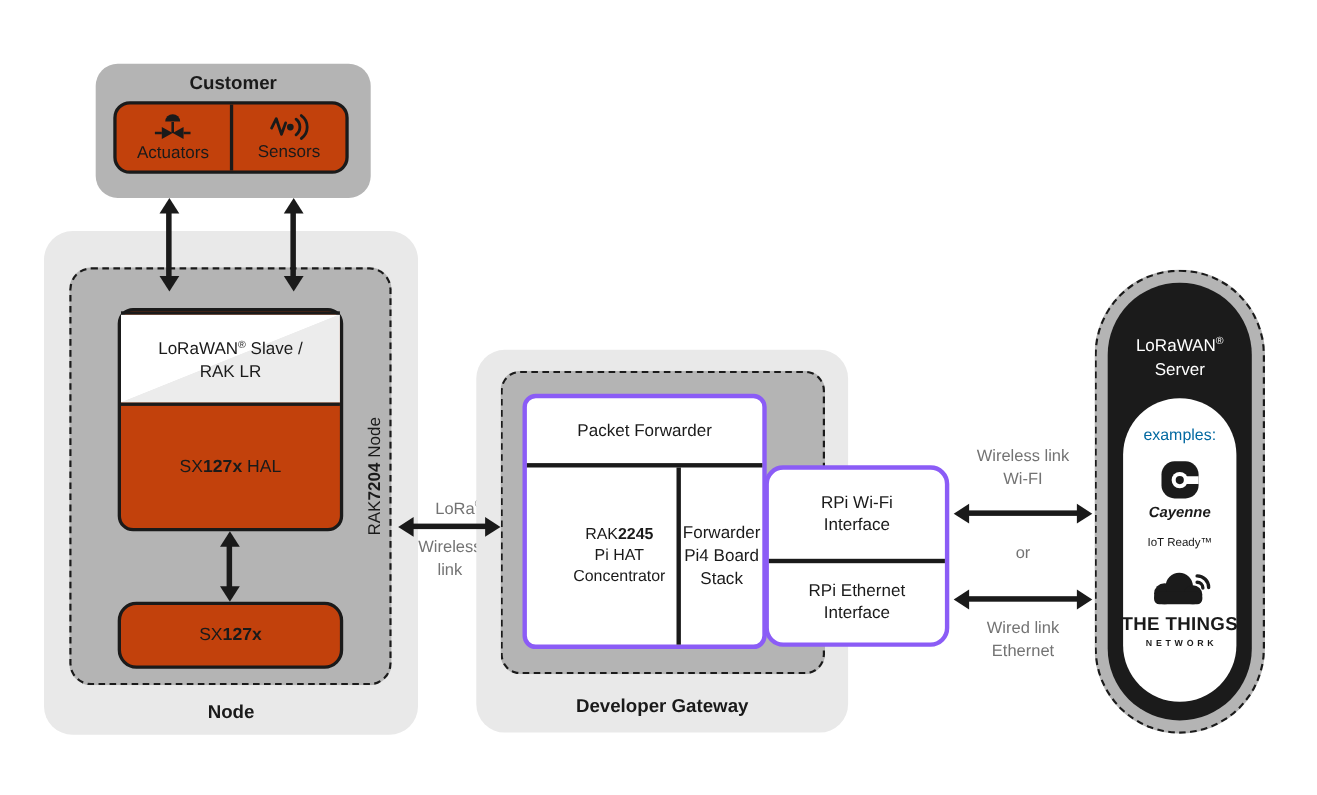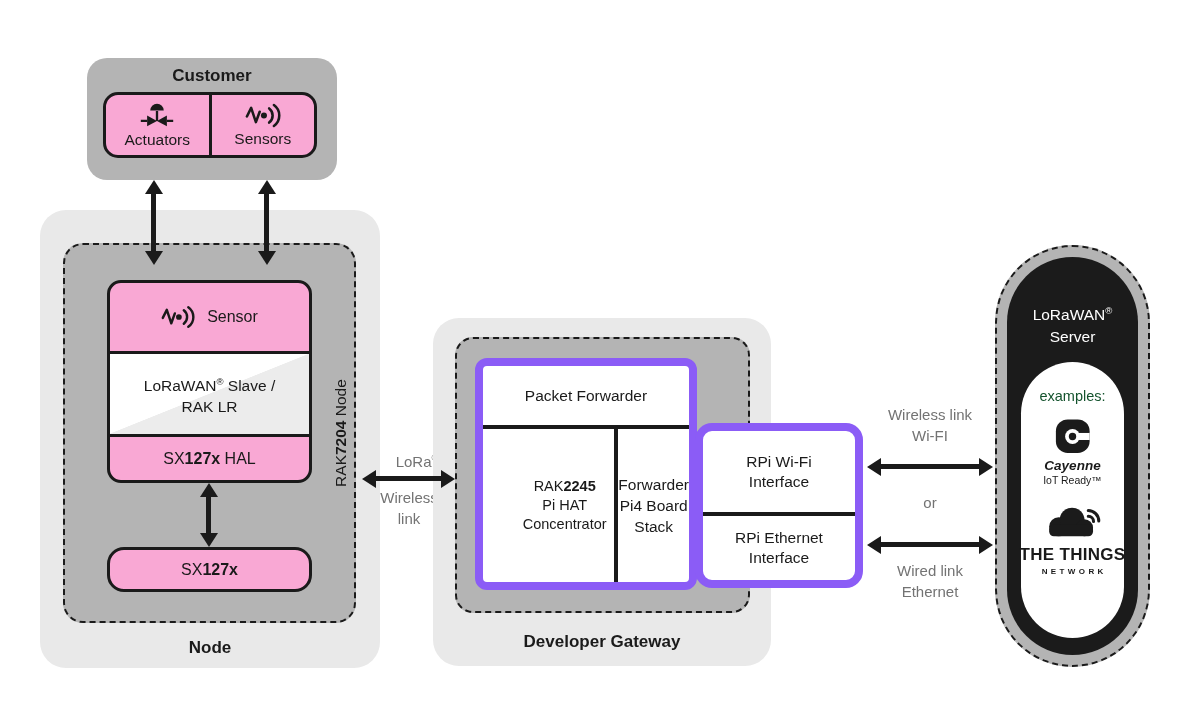--- a/index.html
+++ b/index.html
@@ -4,22 +4,22 @@
 <style>
   html,body{margin:0;padding:0;background:#fff;}
   #canvas{position:relative;width:1197px;height:723px;background:#fff;overflow:hidden;
           font-family:"Liberation Sans","DejaVu Sans",sans-serif;color:#1a1a1a;}
   [data-bind]{white-space:pre;}
   b{font-weight:bold;}
   .abs{position:absolute;}
   .gmid{position:absolute;background:#b4b4b4;}
   .glight{position:absolute;background:#e9e9e9;}
   .dashed{border:2.5px dashed #1a1a1a;}
-  .wbox{position:absolute;background:#f9a8d4;border:3px solid #1a1a1a;box-sizing:border-box;}
-  .hbox{position:absolute;background:#fff;border:8px solid #8b5cf6;box-sizing:border-box;}
+  .wbox{position:absolute;background:#c2410c;border:3px solid #1a1a1a;box-sizing:border-box;}
+  .hbox{position:absolute;background:#fff;border:4px solid #8b5cf6;box-sizing:border-box;}
   .title{position:absolute;left:0;right:0;text-align:center;font-weight:bold;font-size:17px;}
   .ctr{display:flex;align-items:center;justify-content:center;text-align:center;}
   .col{display:flex;flex-direction:column;align-items:center;justify-content:center;text-align:center;}
   .sup{font-size:62%;vertical-align:super;}
   .lbl{position:absolute;text-align:center;color:#737373;font-size:15px;line-height:21px;}
   
   .arr-h{position:absolute;height:5px;background:#1a1a1a;z-index:6;}
   .arr-h::before{content:"";position:absolute;left:-13px;top:50%;transform:translateY(-50%);
      border-top:9px solid transparent;border-bottom:9px solid transparent;border-right:14px solid #1a1a1a;}
   .arr-h::after{content:"";position:absolute;right:-13px;top:50%;transform:translateY(-50%);
@@ -66,41 +66,32 @@
   <div class="arr-v" style="left:264px;top:193px;height:59px;"></div>
 
   <div class="glight" style="left:40px;top:210px;width:340px;height:458px;border-radius:26px;">
     <div class="title" style="bottom:10px;" data-bind="node.title">Node</div>
   </div>
   <div class="gmid dashed" style="left:63px;top:243px;width:293px;height:380px;border-radius:20px;box-sizing:border-box;"></div>
 
   <div class="abs" style="left:258px;top:422px;width:170px;height:22px;transform:rotate(-90deg);text-align:center;font-size:15.5px;"><span data-bind="node.side_pre">RAK</span><b data-bind="node.side_bold">7204</b><span data-bind="node.side_post"> Node</span></div>
 
   <div class="wbox" style="left:107px;top:280px;width:205px;height:203px;border-radius:14px;display:flex;flex-direction:column;">
-    <div class="ctr" style="height:68px;gap:12px;">
-      <svg width="34" height="24" viewBox="0 0 38 26">
-        <path d="M2 14 L6.5 5 L11.5 20 L15.5 9" fill="none" stroke="#1a1a1a" stroke-width="2.7" stroke-linecap="round" stroke-linejoin="round"></path>
-        <circle cx="20" cy="13" r="3.2" fill="#1a1a1a"></circle>
-        <path d="M25.5 5.5 a9.5 9.5 0 0 1 0 15" fill="none" stroke="#1a1a1a" stroke-width="2.7" stroke-linecap="round"></path>
-        <path d="M30.5 2 a13.5 13.5 0 0 1 0 22" fill="none" stroke="#1a1a1a" stroke-width="2.7" stroke-linecap="round"></path>
-      </svg>
-      <span style="font-size:16px;" data-bind="node.sensor">Sensor</span>
-    </div>
     <div class="ctr row-divider diag" style="height:80px;font-size:15.5px;line-height:21px;">
       <div><span data-bind="node.slave_pre">LoRaWAN</span><span class="sup" data-bind="marks.reg">®</span><span data-bind="node.slave_post"> Slave /</span><br>
       <span data-bind="node.slave_line2">RAK LR</span></div>
     </div>
     <div class="ctr row-divider" style="flex:1;font-size:16px;">
       <div><span data-bind="node.hal_pre">SX</span><b data-bind="node.hal_bold">127x</b><span data-bind="node.hal_post"> HAL</span></div>
     </div>
   </div>
 
   <div class="arr-v" style="left:206px;top:496px;height:38px;"></div>
 
-  <div class="wbox ctr" style="left:107px;top:547px;width:205px;height:45px;border-radius:17px;font-size:16px;">
+  <div class="wbox ctr" style="left:107px;top:547px;width:205px;height:61px;border-radius:17px;font-size:16px;">
     <div><span data-bind="node.sx_pre">SX</span><b data-bind="node.sx_bold">127x</b></div>
   </div>
 
   <div class="arr-h" style="left:375px;top:476px;width:67px;"></div>
   <div class="lbl" style="left:368px;top:448px;width:98px;"><span data-bind="lora_link.name_pre">LoRa</span><span class="sup" data-bind="marks.reg">®</span></div>
   <div class="lbl" style="left:360px;top:487px;width:98px;"><span data-bind="lora_link.line2">Wireless</span><br><span data-bind="lora_link.line3">link</span></div>
 
   <div class="glight" style="left:433px;top:318px;width:338px;height:348px;border-radius:26px;">
     <div class="title" style="bottom:14px;" data-bind="gateway.title">Developer Gateway</div>
   </div>
@@ -145,29 +136,29 @@
   <div class="lbl" style="left:867px;top:560px;width:126px;">
     <span data-bind="links.wired_label_line1">Wired link</span><br><span data-bind="links.wired_label_line2">Ethernet</span>
   </div>
 
   <div class="gmid dashed" style="left:995px;top:245px;width:155px;height:422px;border-radius:78px;box-sizing:border-box;"></div>
   <div class="abs" style="left:1007px;top:257px;width:131px;height:398px;border-radius:66px;background:#1b1b1b;"></div>
   <div class="abs" style="left:1007px;top:300px;width:131px;text-align:center;color:#fff;font-size:15.5px;line-height:22px;">
     <span data-bind="server.title_pre">LoRaWAN</span><span class="sup" data-bind="marks.reg">®</span><br><span data-bind="server.title_line2">Server</span>
   </div>
   <div class="abs" style="left:1021px;top:362px;width:103px;height:276px;border-radius:52px;background:#fff;display:flex;flex-direction:column;align-items:center;">
-    <div style="margin-top:26px;font-size:14.5px;color:#14532d;" data-bind="server.examples">examples:</div>
+    <div style="margin-top:26px;font-size:14.5px;color:#0369a1;" data-bind="server.examples">examples:</div>
     <svg width="38" height="38" viewBox="0 0 40 40" style="margin-top:13px;">
       <rect x="2" y="2.5" width="35.5" height="35.5" rx="12.5" fill="#1b1b1b"></rect>
       <rect x="19.5" y="16.8" width="18" height="7.4" fill="#fff"></rect>
       <circle cx="19.5" cy="20.5" r="7.8" fill="#fff"></circle>
       <circle cx="19.5" cy="20.5" r="3.9" fill="#1b1b1b"></circle>
     </svg>
     <div style="margin-top:3px;font-size:13.5px;font-weight:bold;font-style:italic;" data-bind="server.cayenne">Cayenne</div>
-    <div style="margin-top:1px;font-size:10.5px;" data-bind="server.iot_ready">IoT Ready™</div>
+    <div style="margin-top:14px;font-size:10.5px;" data-bind="server.iot_ready">IoT Ready™</div>
     <svg width="62" height="42" viewBox="0 0 64 44" style="margin-top:15px;">
       <path d="M48 10 a11 11 0 0 1 11 11" fill="none" stroke="#1b1b1b" stroke-width="3.2" stroke-linecap="round"></path>
       <path d="M48 16 a5.5 5.5 0 0 1 5.5 5.5" fill="none" stroke="#1b1b1b" stroke-width="3.2" stroke-linecap="round"></path>
       <circle cx="17" cy="27" r="10" fill="#1b1b1b"></circle>
       <circle cx="31" cy="20" r="13" fill="#1b1b1b"></circle>
       <circle cx="44" cy="28" r="9" fill="#1b1b1b"></circle>
       <rect x="7" y="25" width="46" height="12" rx="5" fill="#1b1b1b"></rect>
     </svg>
     <div style="margin-top:2px;font-size:17px;font-weight:bold;letter-spacing:.3px;" data-bind="server.ttn_line1">THE THINGS</div>
     <div style="margin-top:2px;font-size:8px;font-weight:bold;letter-spacing:3.4px;text-indent:3.4px;" data-bind="server.ttn_line2">NETWORK</div>

